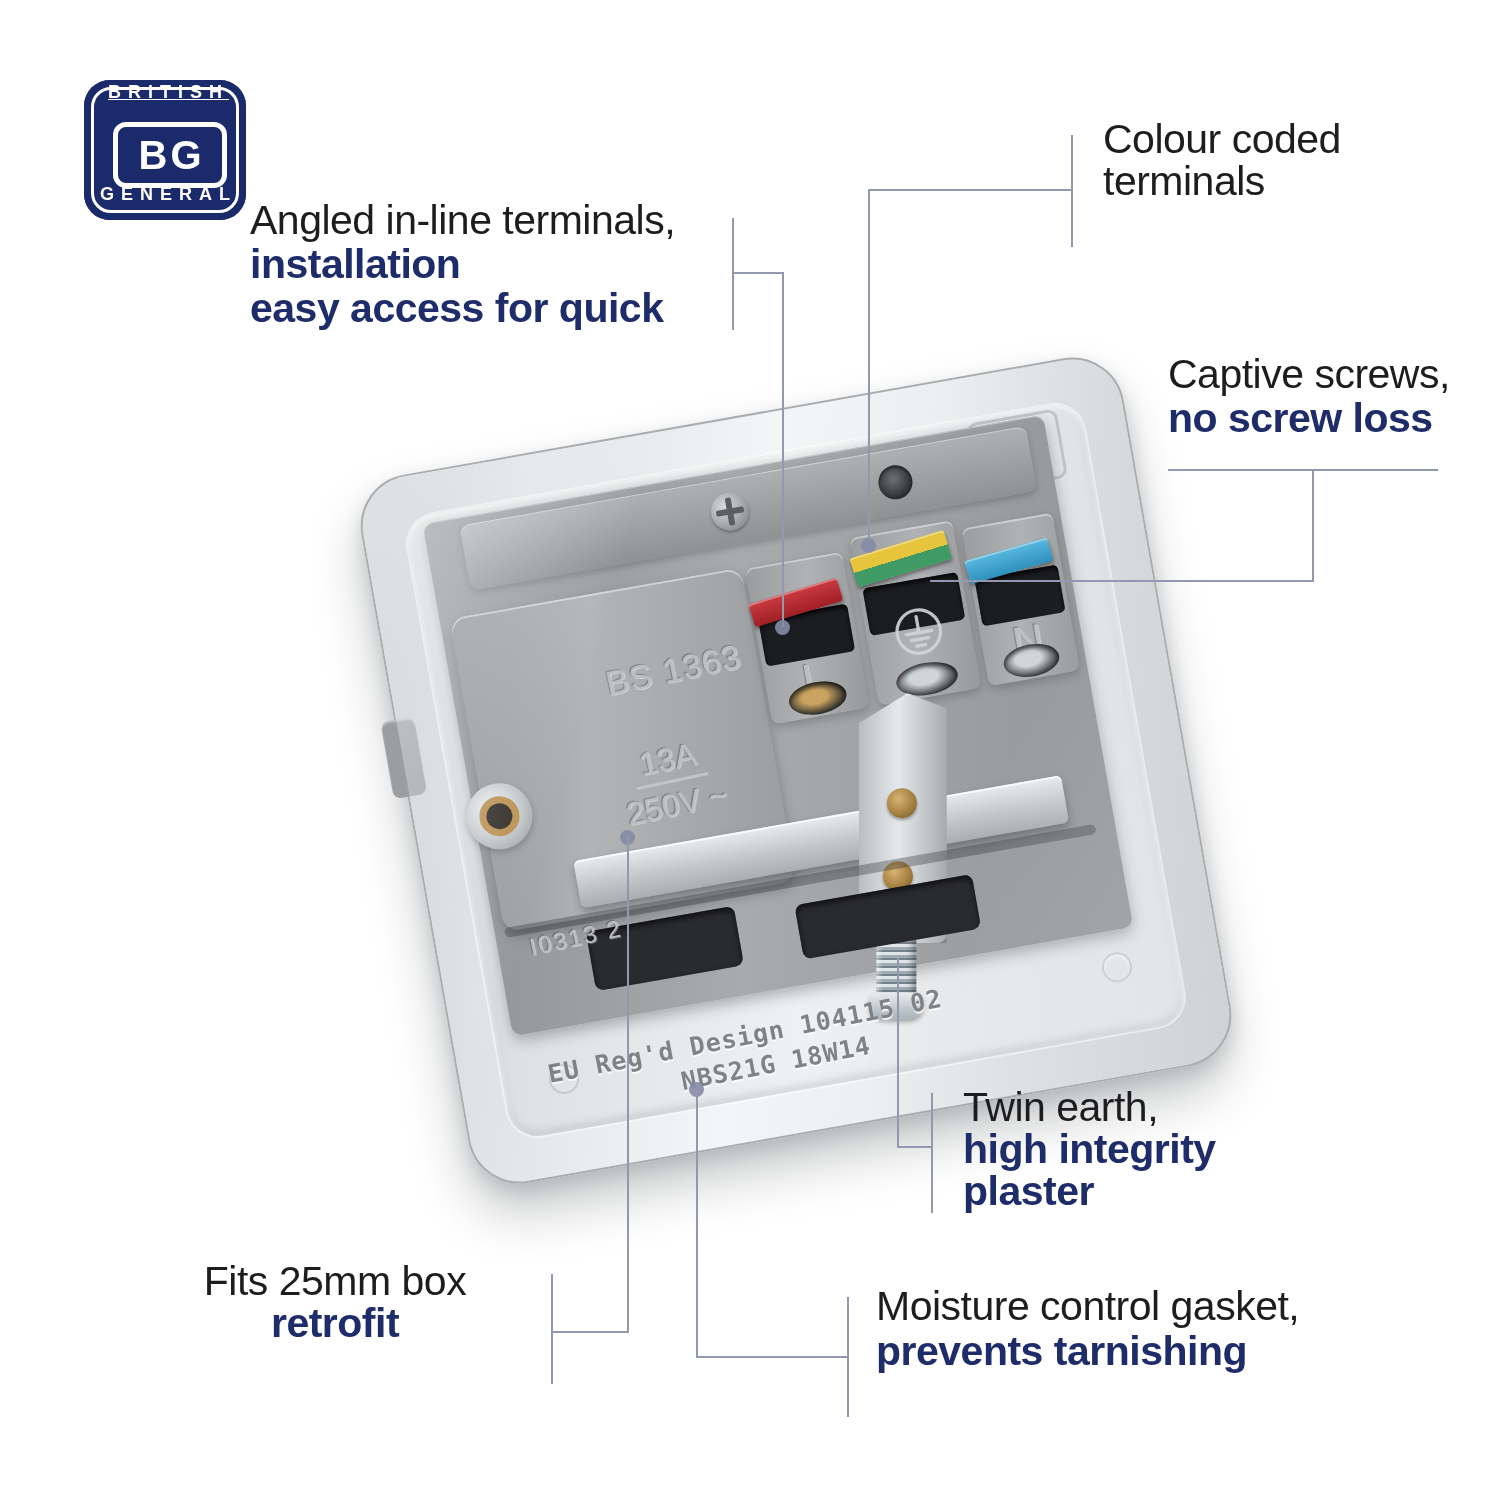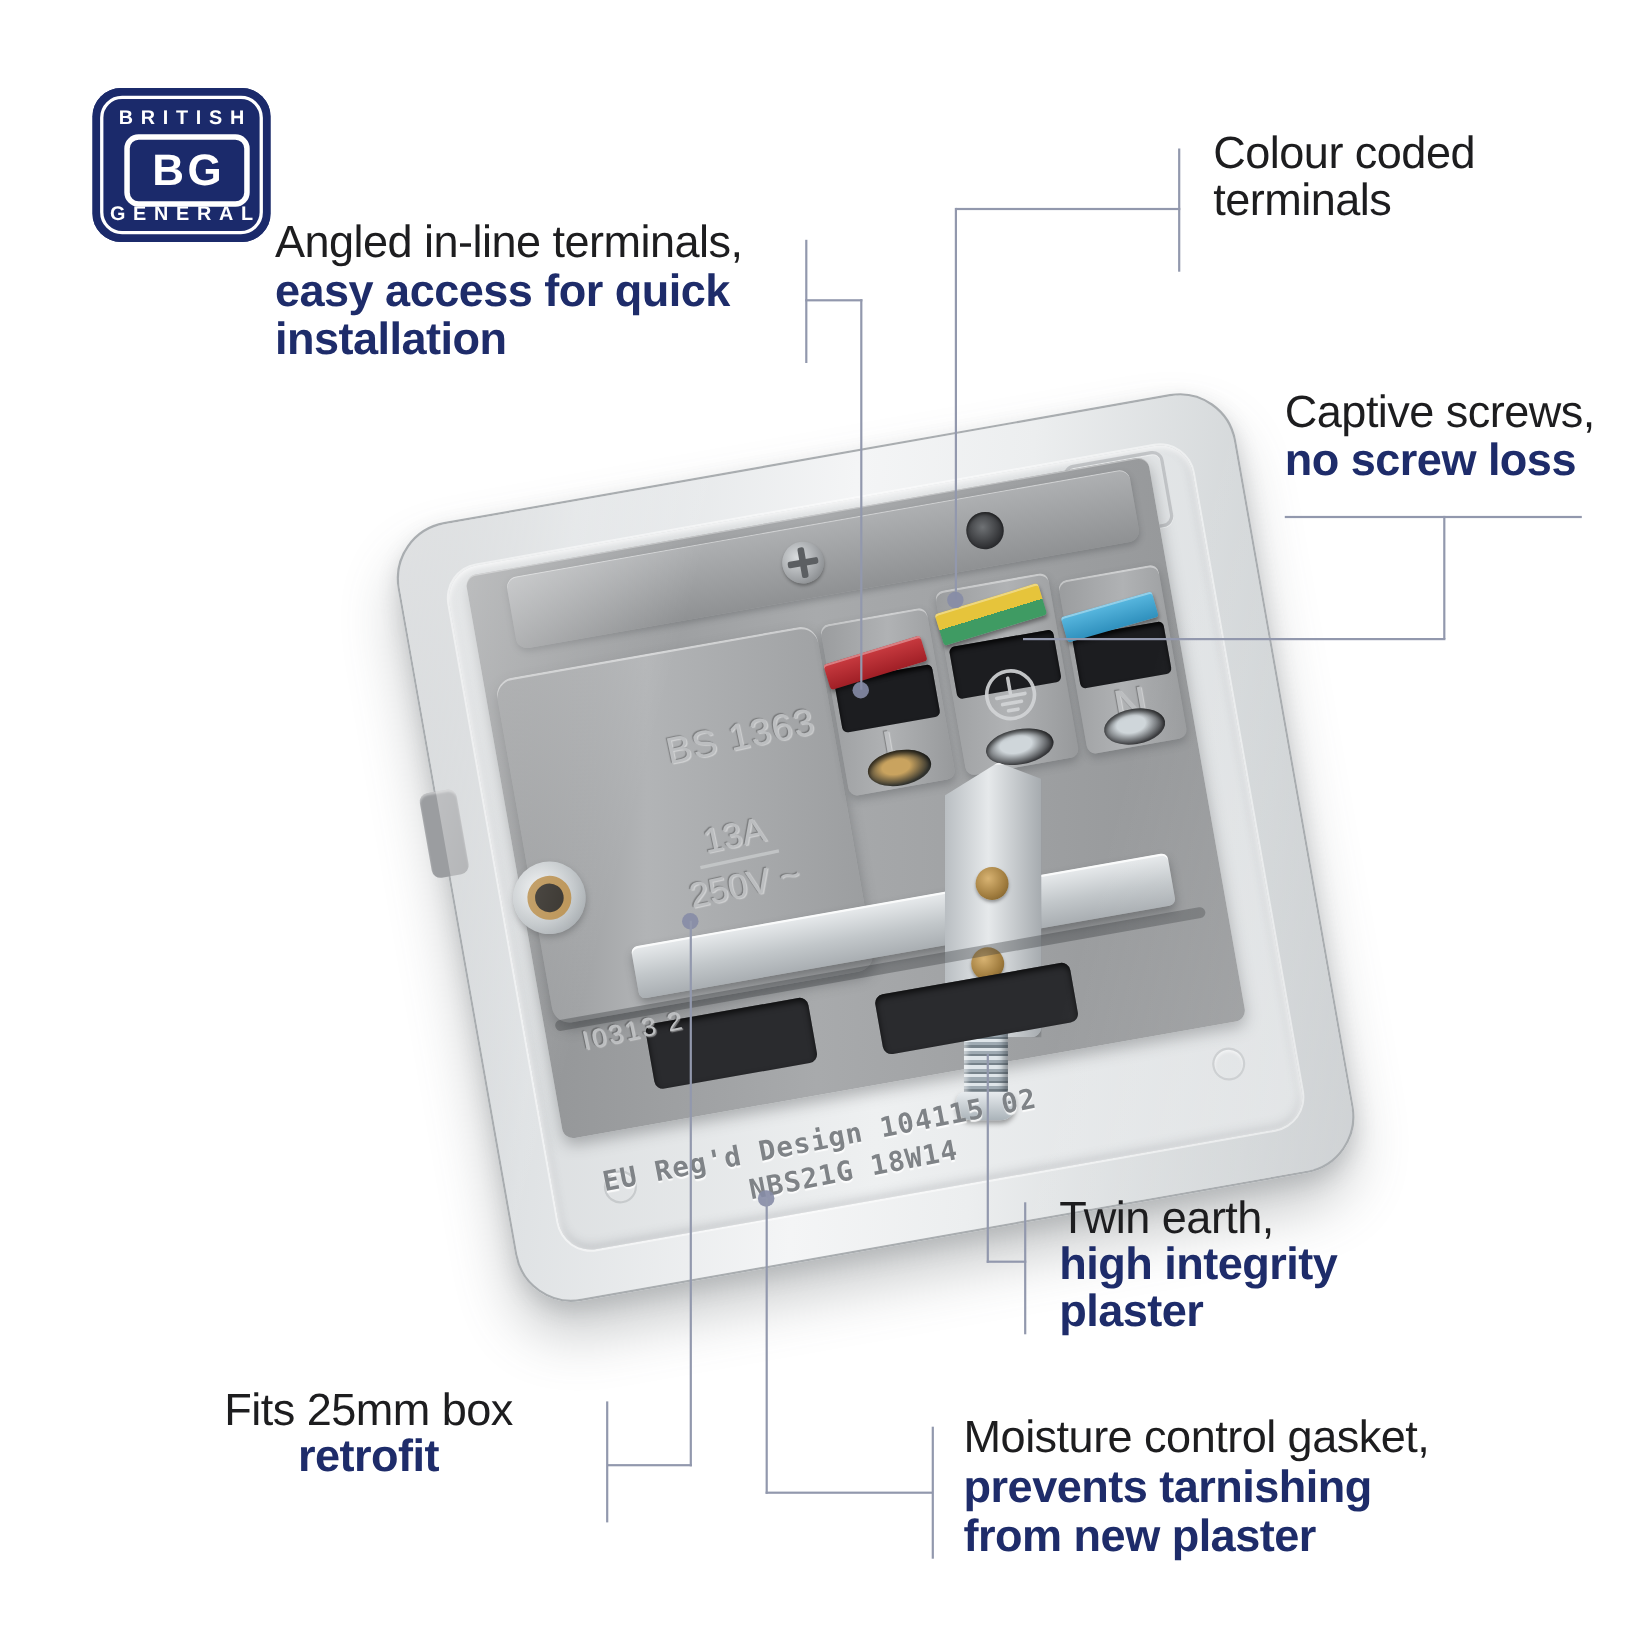--- a/index.html
+++ b/index.html
@@ -15,21 +15,21 @@
     box-shadow: inset 0 0 0 3px #1b2a6b;
   }
   .bg-logo-inset {
     position:absolute; left:7px; top:7px; right:7px; bottom:7px;
     border:3px solid #ffffff; border-radius:20px;
   }
   .bg-logo-top, .bg-logo-bottom {
     position:absolute; width:100%; text-align:center; color:#ffffff;
     font-size:18px; font-weight:700; letter-spacing:7px; text-indent:7px;
   }
-  .bg-logo-top { top:17px; }
+  .bg-logo-top { top:2px;text-decoration:underline; }
   .bg-logo-bottom { bottom:15px; }
   .bg-logo-box {
     position:absolute; left:29px; top:42px; width:104px; height:56px;
     border:5px solid #ffffff; border-radius:13px; background:#1b2a6b;
     display:flex; align-items:center; justify-content:center;
   }
   .bg-logo-mono { color:#ffffff; font-size:40px; font-weight:700; letter-spacing:3px; text-indent:3px; }
 
   
   .co { position:absolute; z-index:7; font-size:41px; letter-spacing:-0.5px; }
@@ -233,22 +233,22 @@
     <div class="bg-logo-inset"></div>
     <div class="bg-logo-top">BRITISH</div>
     <div class="bg-logo-box">
       <span class="bg-logo-mono">BG</span>
     </div>
     <div class="bg-logo-bottom">GENERAL</div>
   </div>
 
   <div class="co co-angled">
     <span class="plain">Angled in-line terminals,</span>
+    <span class="bold">installation</span>
     <span class="bold">easy access for quick</span>
-    <span class="bold">installation</span>
   </div>
 
   <div class="co co-colour">
     <span class="plain">Colour coded</span>
     <span class="plain">terminals</span>
   </div>
 
   <div class="co co-captive">
     <span class="plain">Captive screws,</span>
     <span class="bold">no screw loss</span>
@@ -261,21 +261,20 @@
   </div>
 
   <div class="co co-fits">
     <span class="plain">Fits 25mm box</span>
     <span class="bold">retrofit</span>
   </div>
 
   <div class="co co-moisture">
     <span class="plain">Moisture control gasket,</span>
     <span class="bold">prevents tarnishing</span>
-    <span class="bold">from new plaster</span>
   </div>
 
   <div class="cl v" style="left:732px; top:218px; height:112px;"></div>
   <div class="cl h" style="left:732px; top:272px; width:52px;"></div>
   <div class="cl v" style="left:782px; top:272px; height:355px;"></div>
   <div class="dot" style="left:775px; top:620px;"></div>
 
   <div class="cl v" style="left:1071px; top:135px; height:112px;"></div>
   <div class="cl h" style="left:869px; top:189px; width:204px;"></div>
   <div class="cl v" style="left:868px; top:189px; height:356px;"></div>

